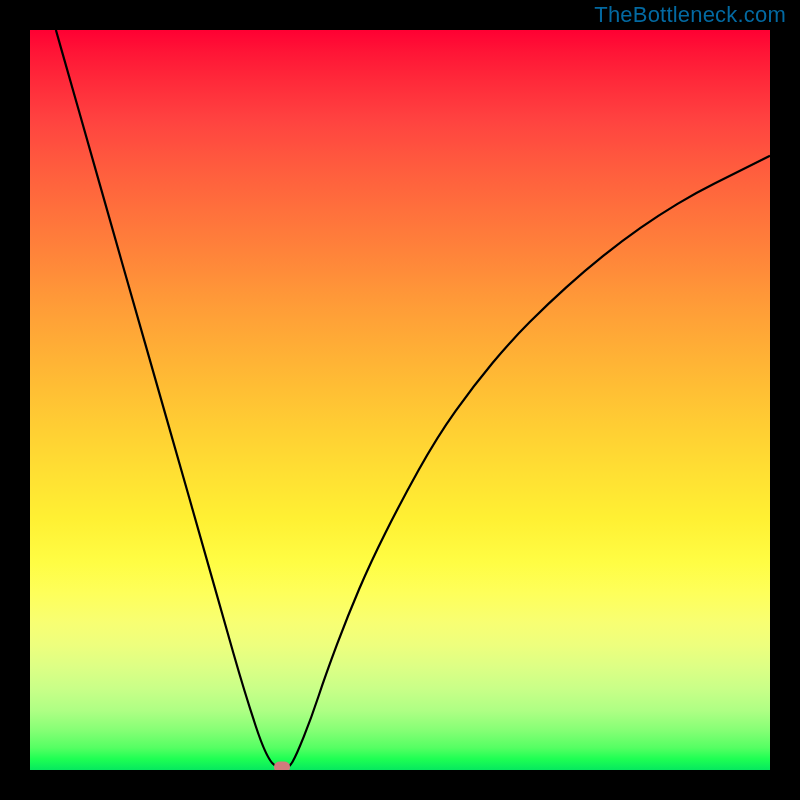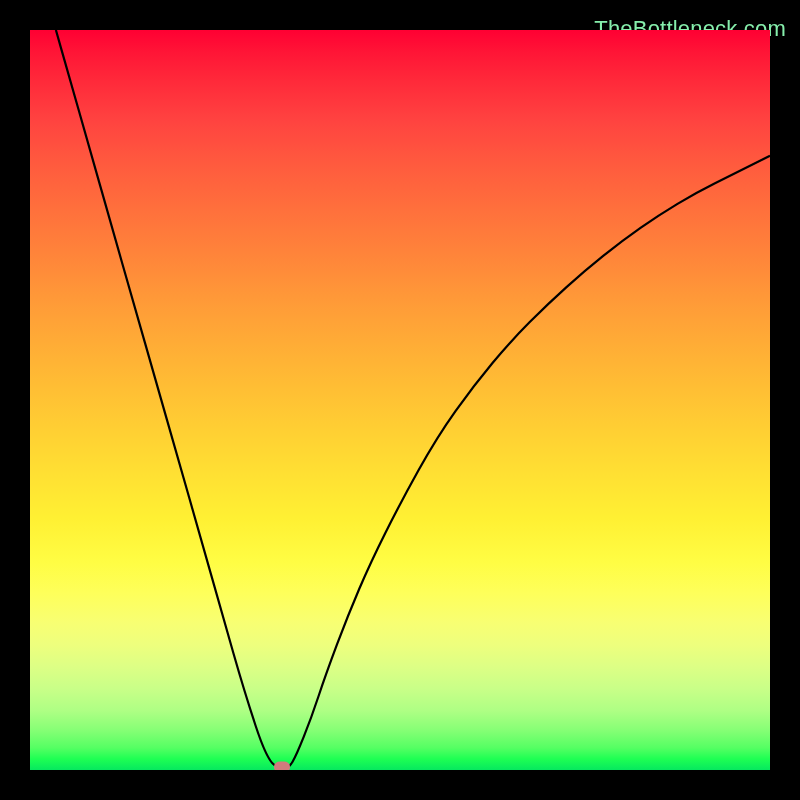--- a/index.html
+++ b/index.html
@@ -51,23 +51,23 @@
       #c9ff88 89%,
       #aeff84 92%,
       #88ff76 94.5%,
       #55ff63 97%,
       #1eff53 98.5%,
       #06e85f 100%
     );
   }
   .watermark {
     position: absolute;
-    top: 16px;
+    top: 2px;
     right: 14px;
-    color: #86efac;
+    color: #0369a1;
     font-size: 22px;
     letter-spacing: 0.2px;
     user-select: none;
   }
   svg.curve {
     position: absolute;
     left: 0; top: 0;
   }
   .min-marker {
     position: absolute;

